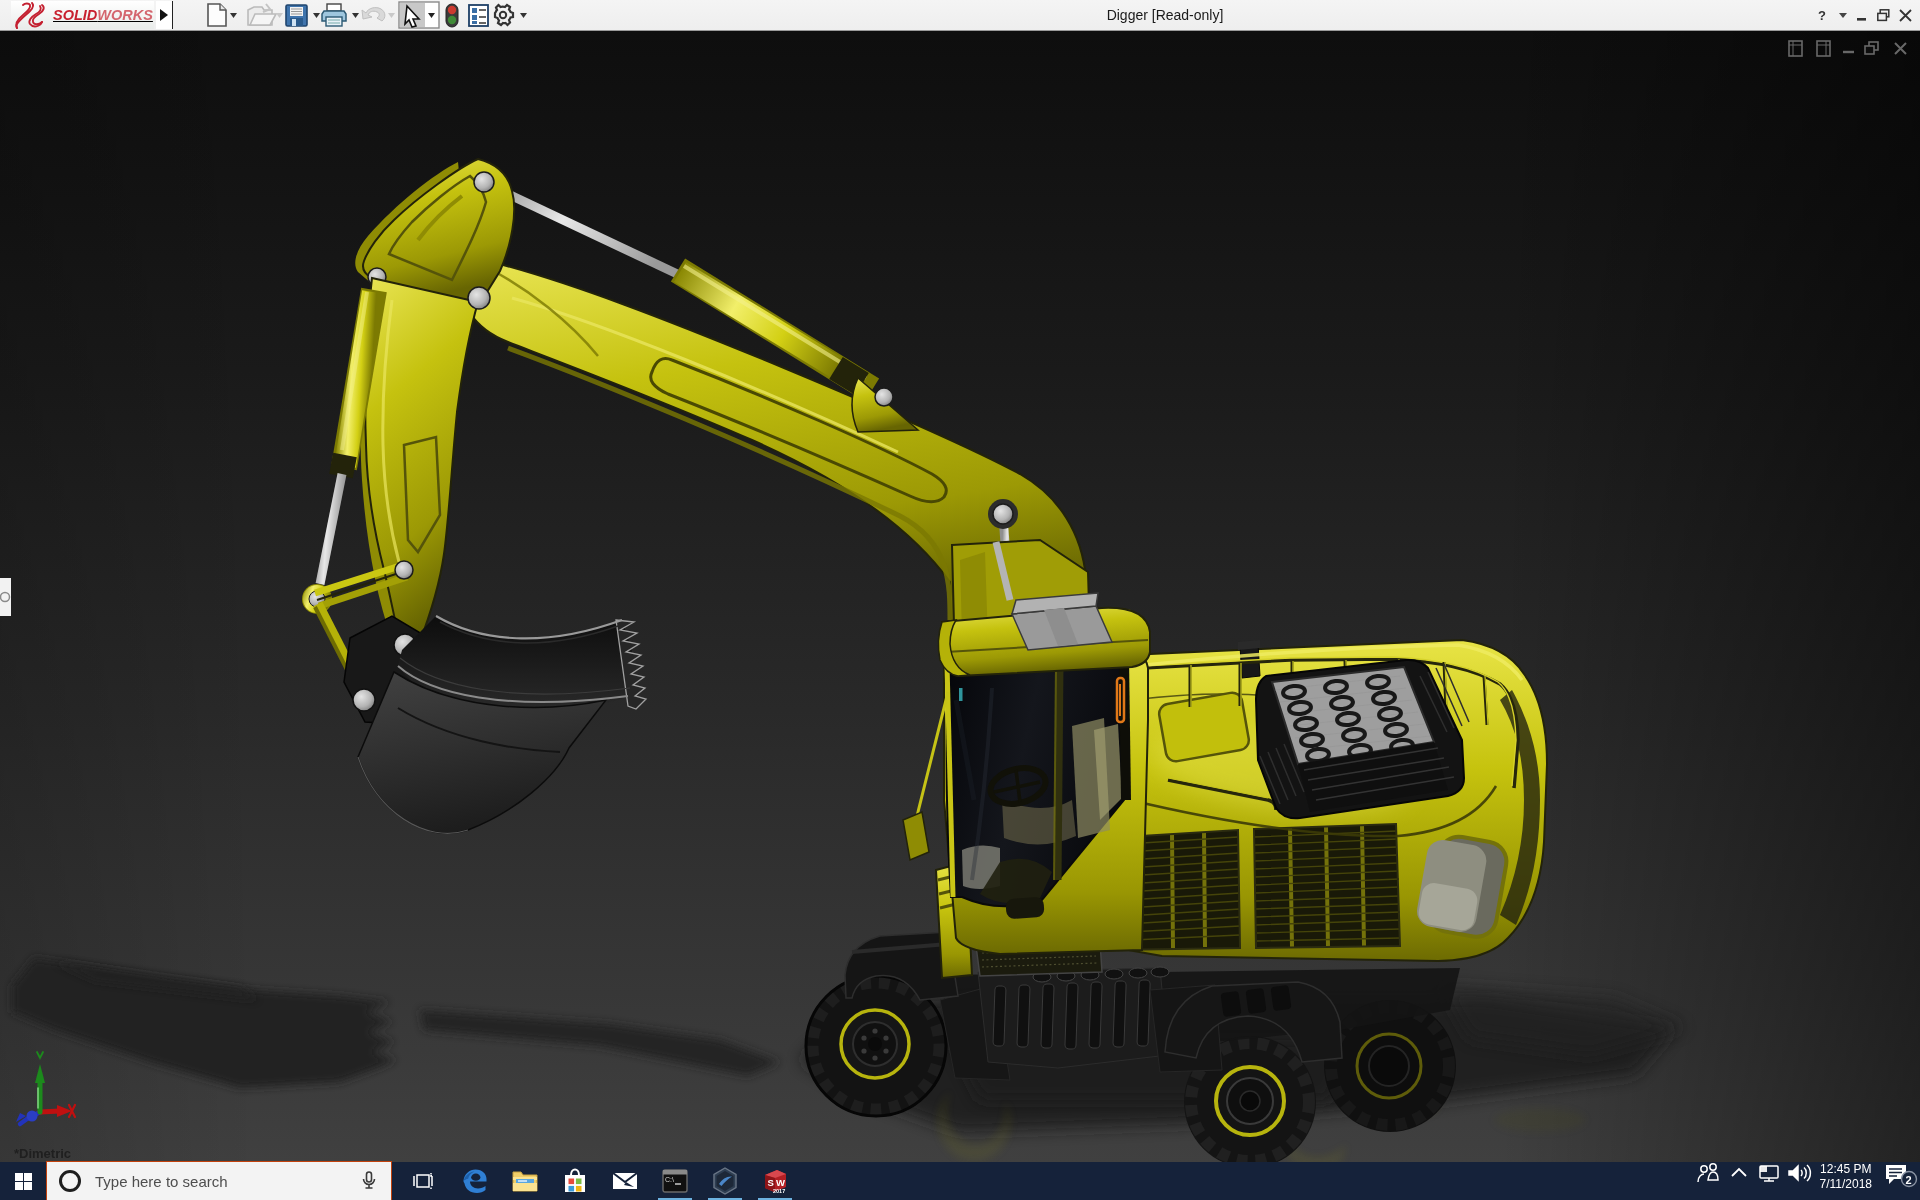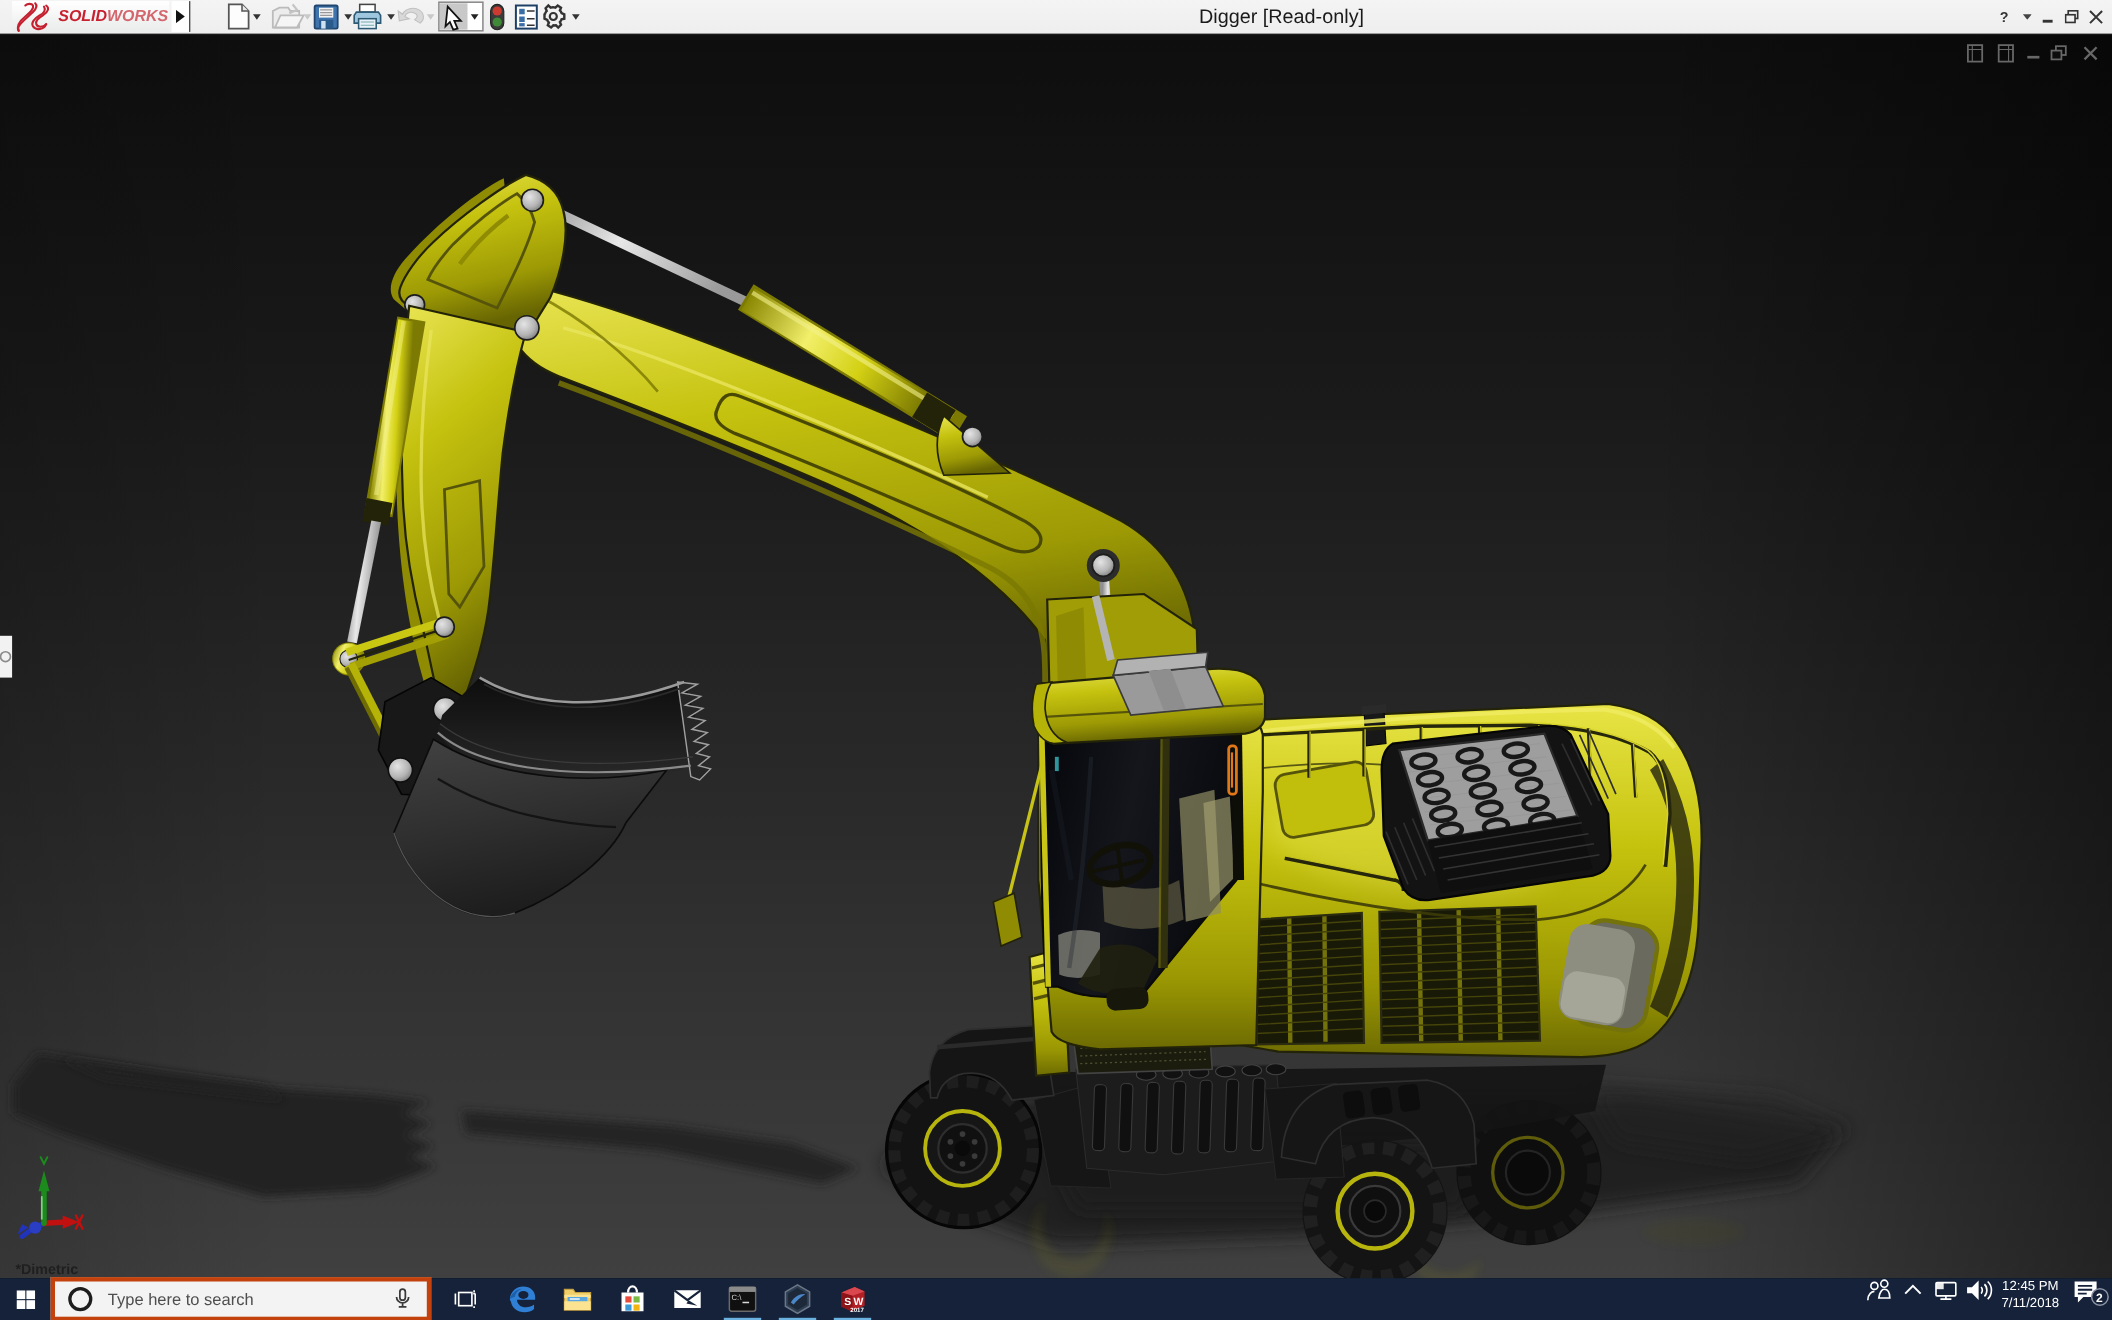--- a/index.html
+++ b/index.html
@@ -2,34 +2,34 @@
 <html><head>
 <meta charset="utf-8">
 <style>
   html,body{margin:0;padding:0;width:1920px;height:1200px;overflow:hidden;background:#000;}
   *{box-sizing:border-box;font-family:"Liberation Sans",sans-serif;}
   #stage{position:absolute;top:0;left:0;width:1920px;height:1200px;}
   
   #titlebar{position:absolute;top:0;left:0;width:1920px;height:31px;
     background:linear-gradient(#f4f4f4,#eeeeee);border-bottom:1px solid #9a9a9a;z-index:30;}
   #logo{position:absolute;left:11px;top:1px;width:143px;height:28px;
-    background:linear-gradient(#ffffff,#e9ecea);display:flex;align-items:center;}
+    background:linear-gradient(#ffffff,#e9ecea);display:flex;align-items:center;text-decoration:underline;}
   #swtext{font-size:14.5px;font-weight:bold;font-style:italic;letter-spacing:0px;color:#c8202f;margin-left:2px;}
   #swtext .lt{color:#d4666e;font-weight:bold;}
   #flyout{position:absolute;left:156px;top:1px;width:17px;height:28px;background:#fff;border-right:1px solid #222;
     display:flex;align-items:center;justify-content:center;}
   #wintitle{position:absolute;top:0;left:410px;width:1510px;height:30px;text-align:center;
-    font-size:18px;color:#1a1a1a;line-height:30px;}
+    font-size:14px;color:#1a1a1a;line-height:30px;}
   .tbicons{position:absolute;top:0;height:30px;z-index:5;}
   #winctl{position:absolute;right:8px;top:0;height:30px;display:flex;align-items:center;gap:9px;z-index:6;}
   
   #taskbar{position:absolute;left:0;top:1162px;width:1920px;height:38px;background:#15223a;z-index:30;
     display:flex;align-items:center;}
   #startbtn{width:46px;height:38px;display:flex;align-items:center;justify-content:center;}
-  #searchbox{width:346px;height:40px;background:#f3f3f3;display:flex;align-items:center;border:4px solid #c2410c;}
+  #searchbox{width:346px;height:40px;background:#f3f3f3;display:flex;align-items:center;border:1px solid #c2410c;}
   #searchbox .ring{width:22px;height:22px;border-radius:50%;border:3px solid #1d1d1d;margin-left:12px;}
   #searchbox .stext{color:#4e4e4e;font-size:15px;margin-left:14px;flex:1;}
   .tbtn{width:46px;height:38px;display:flex;align-items:center;justify-content:center;position:relative;}
   .tbtn.open::after{content:"";position:absolute;left:6px;right:6px;bottom:0px;height:2px;background:#6cb2e0;}
   #tray{position:absolute;right:0;top:0;height:38px;display:flex;align-items:flex-start;}
   #clock{color:#fff;font-size:12px;text-align:center;line-height:1.25;margin:0 8px 0 6px;}
 </style>
 </head>
 <body>
 <div id="stage">

